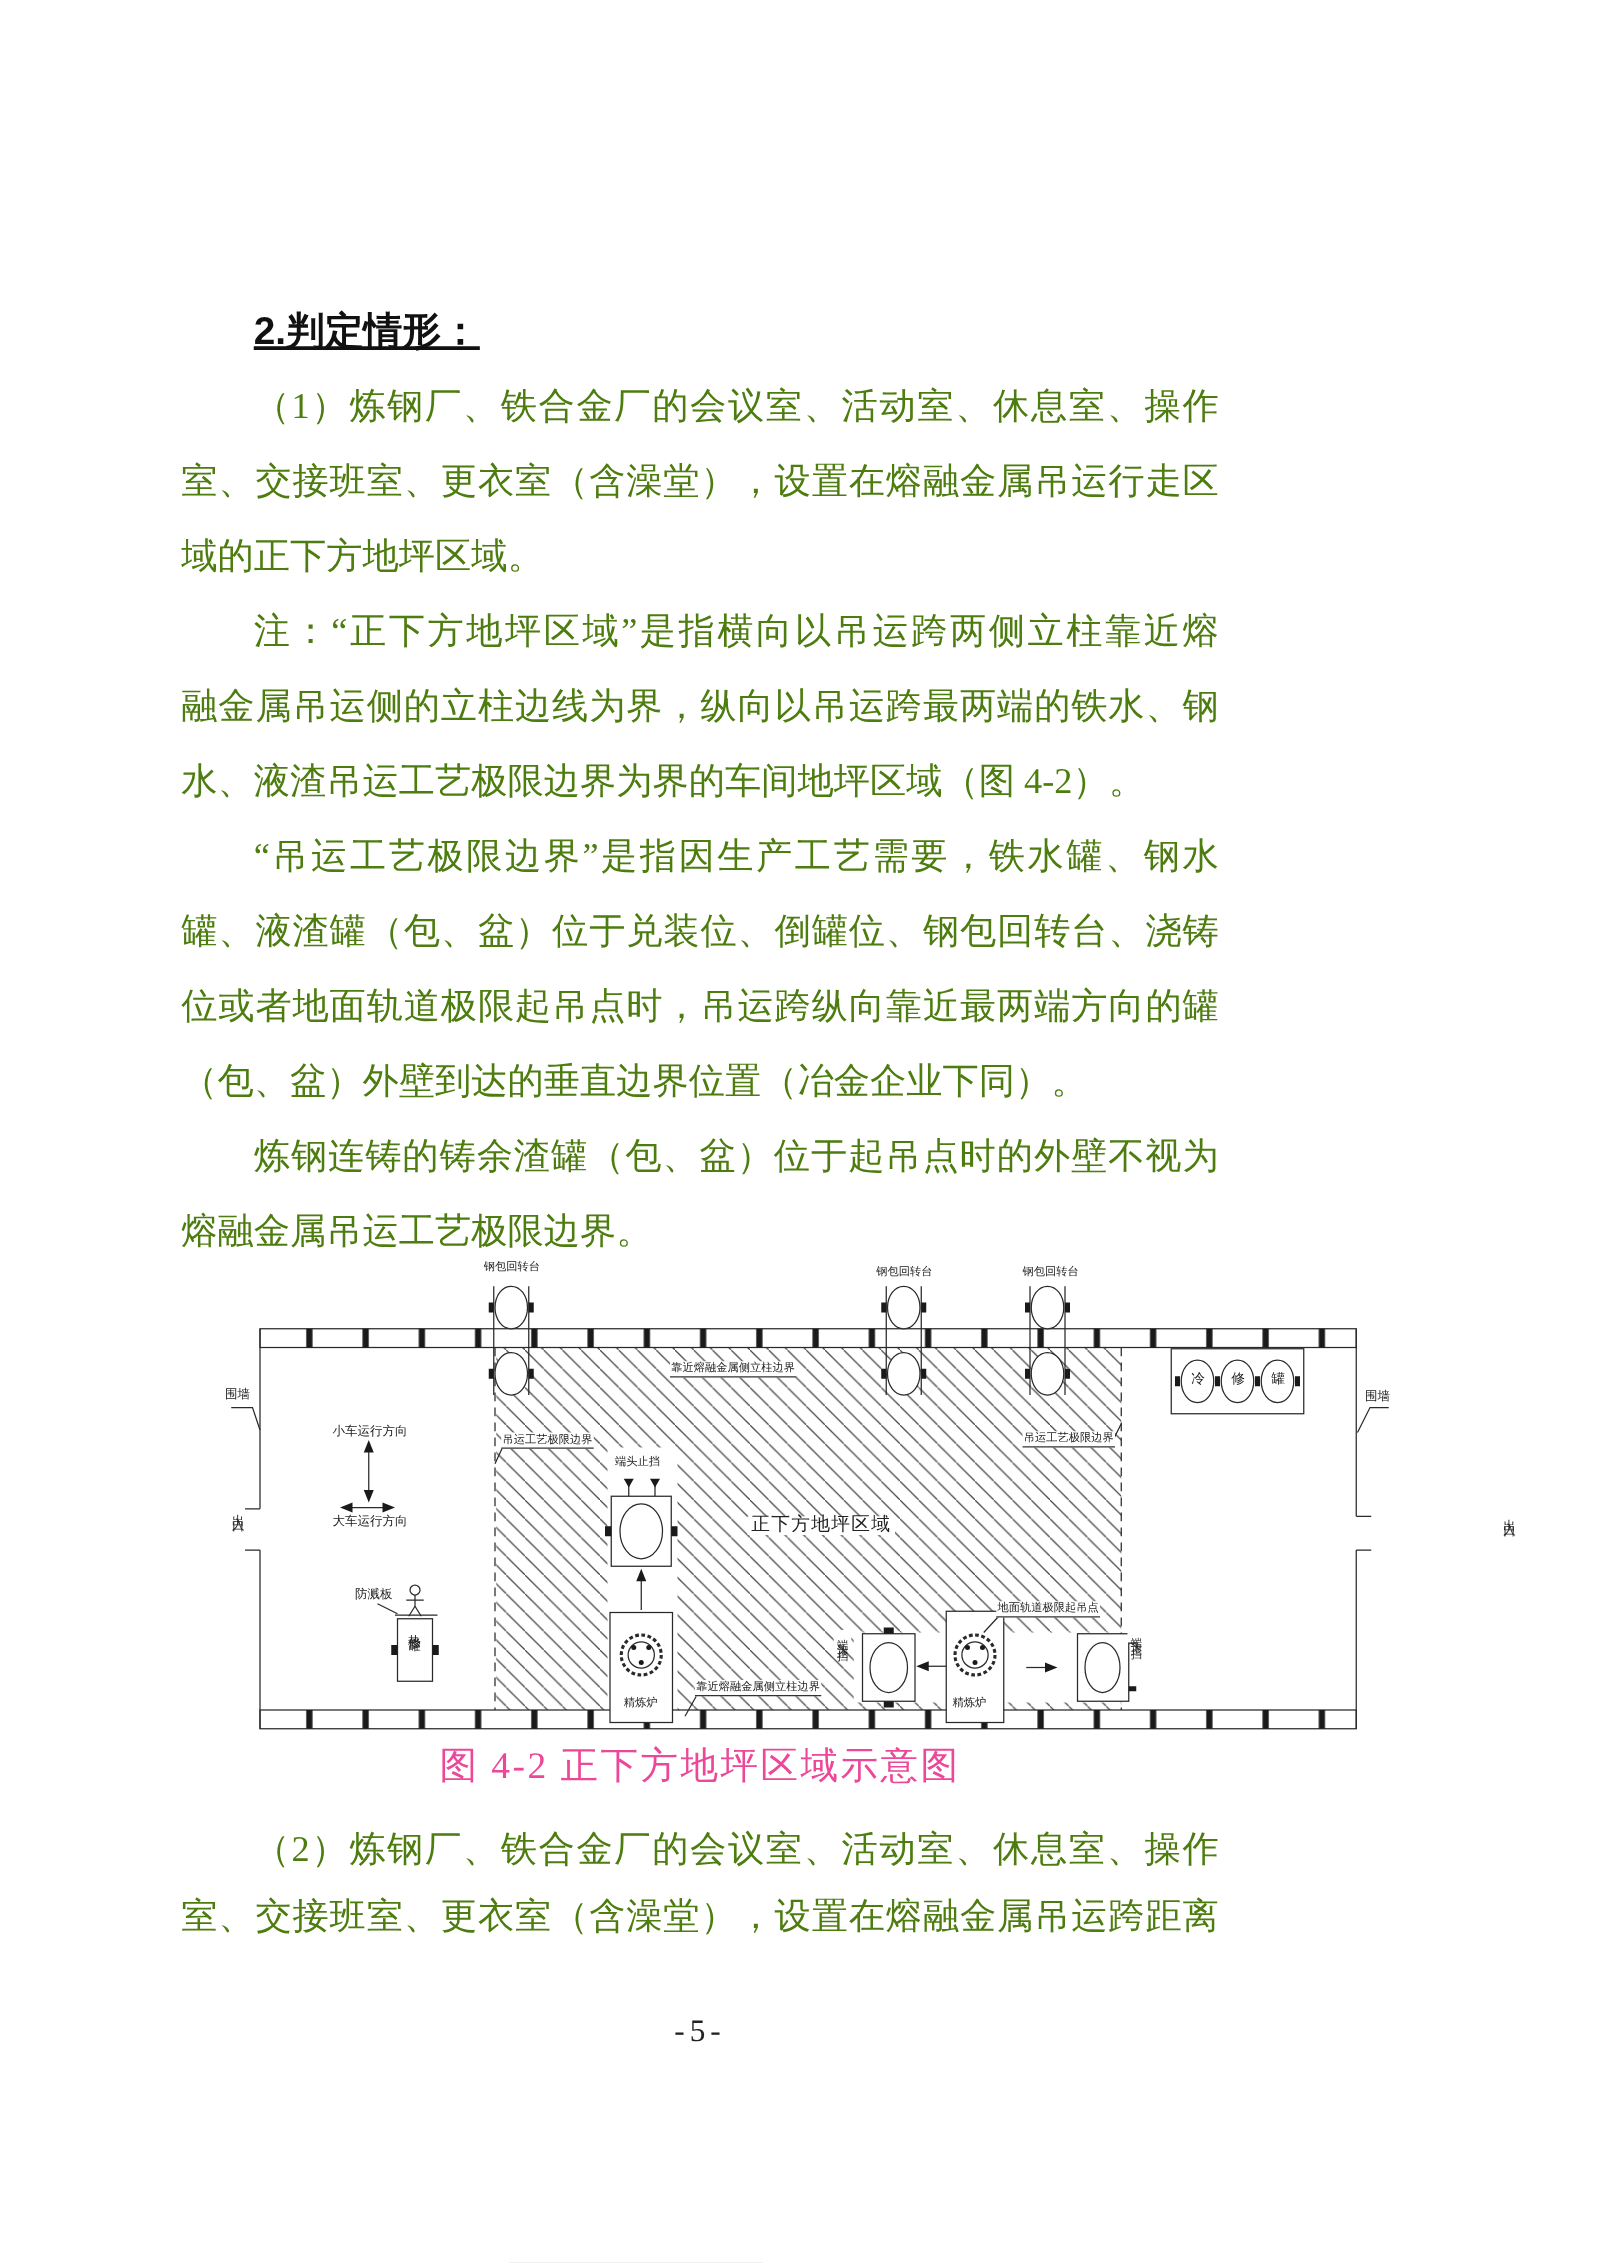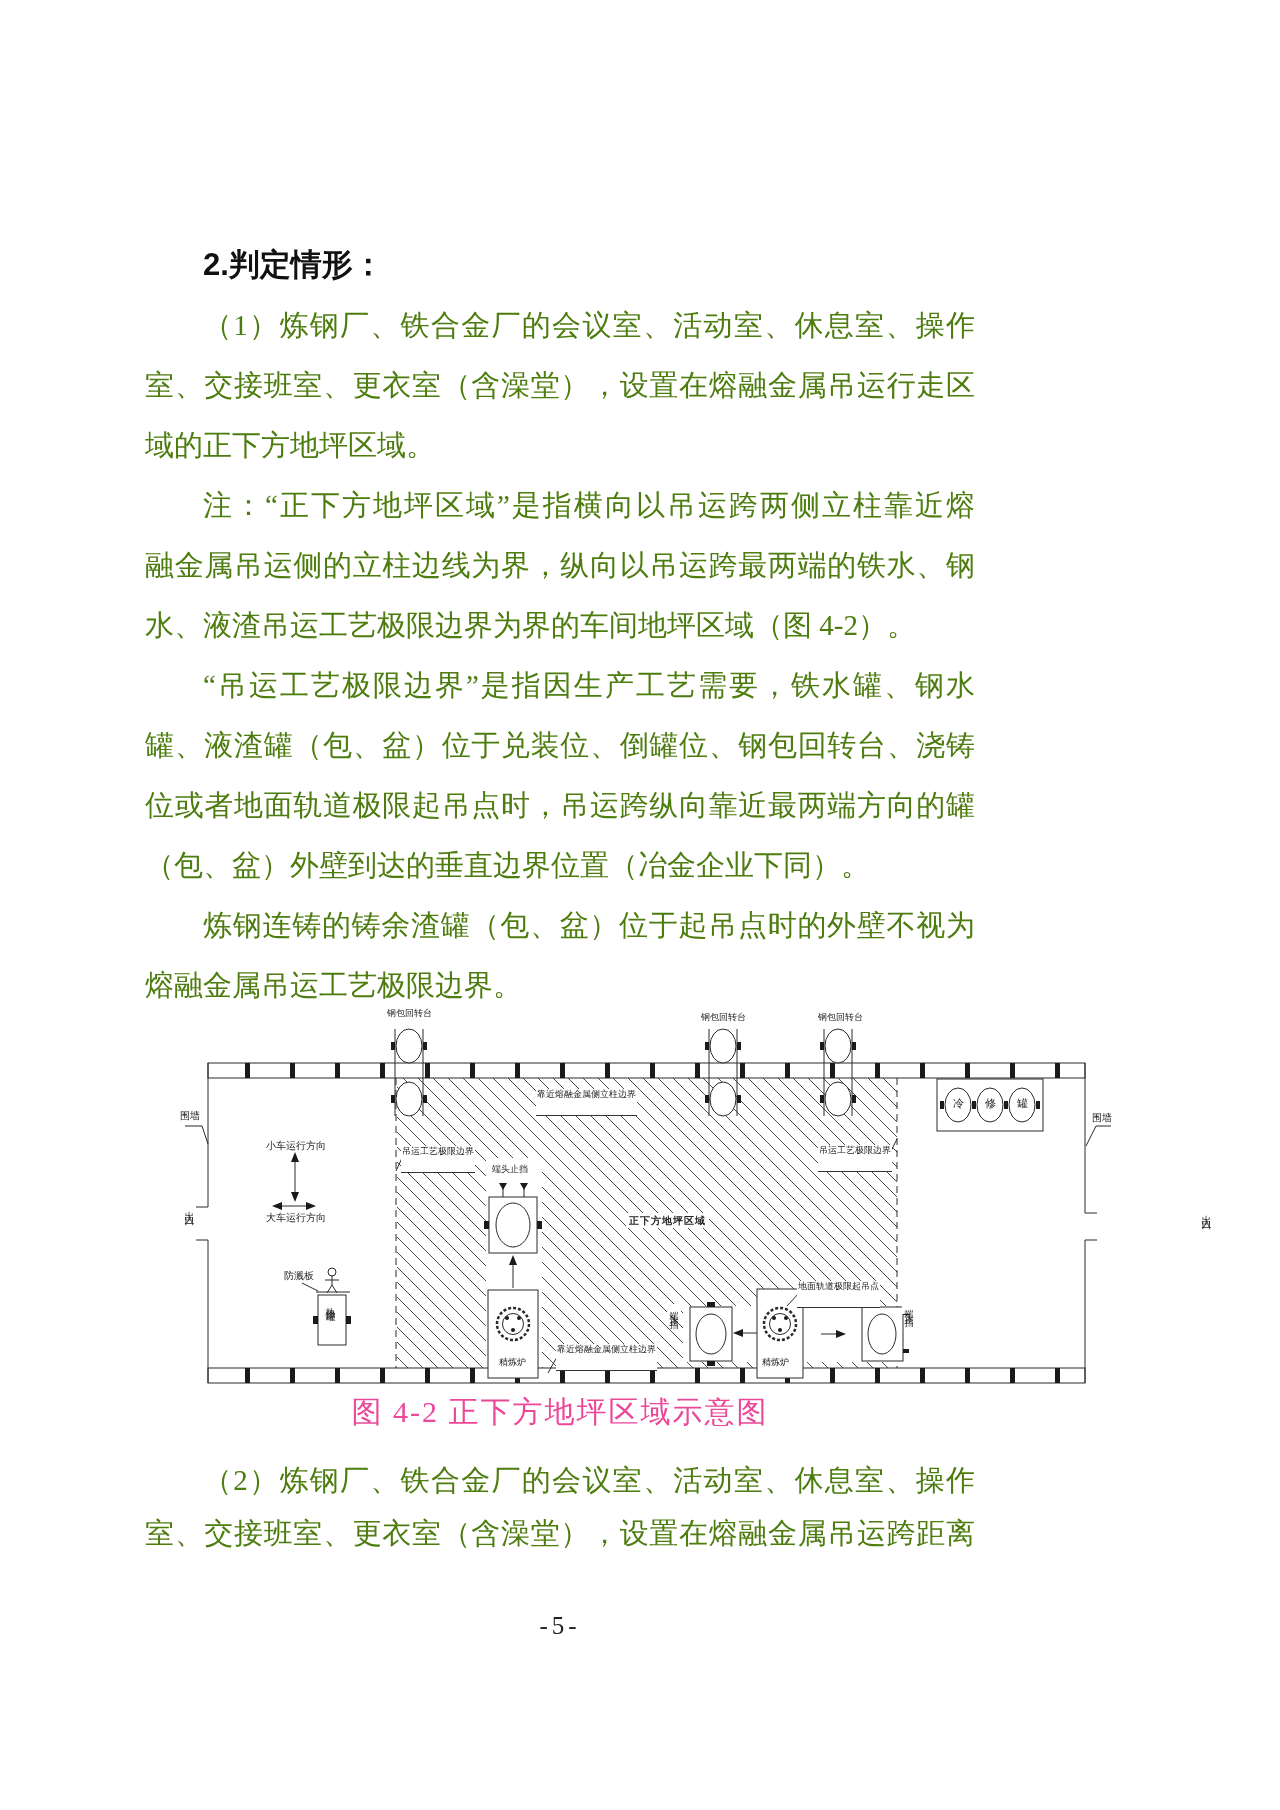--- a/index.html
+++ b/index.html
@@ -3,32 +3,32 @@
 <meta charset="utf-8">
 <style>
   html,body{margin:0;padding:0;background:#e8e8e8;}
   .page{position:relative;width:1280px;height:1810px;background:#ffffff;
         font-family:"Liberation Serif","DejaVu Serif",serif;color:#1a1a1a;overflow:hidden;}
   .bline{position:absolute;left:145px;width:830px;height:40px;font-size:29px;line-height:38px;
          white-space:nowrap;color:#4d7c0f;}
   .bline.j{white-space:normal;text-align:justify;text-align-last:justify;}
   .bline.ind{left:203px;width:772px;}
   .heading{position:absolute;left:203px;top:244px;font-size:31px;font-weight:bold;
-           font-family:"Liberation Sans","DejaVu Sans",sans-serif;color:#111;}
+           font-family:"Liberation Sans","DejaVu Sans",sans-serif;color:#111;text-decoration:underline;}
   .caption{position:absolute;left:0;top:1392px;width:1120px;text-align:center;
            font-size:30px;letter-spacing:2px;color:#ec4899;}
   .pagenum{position:absolute;left:0;top:1612px;width:1120px;text-align:center;
            font-size:25px;letter-spacing:4px;color:#222;}
   .dlab{position:absolute;font-size:9px;line-height:11px;white-space:nowrap;color:#222;
         background:#fff;padding:0 1px;z-index:3;}
   .dlab.f10{font-size:10px;line-height:12px;}
   .dlab.nobg{background:transparent;}
-  .dlab.ul{border-bottom:1px solid #333;padding-bottom:15px;}
+  .dlab.ul{border-bottom:1px solid #333;padding-bottom:1px;}
   .dlab.vert{writing-mode:vertical-rl;letter-spacing:3px;line-height:12px;}
-  .dlab.big{font-size:10px;font-weight:bold;letter-spacing:1px;padding:2px 3px;margin-left:28px;}
+  .dlab.big{font-size:15px;font-weight:normal;letter-spacing:1px;padding:2px 3px;}
   .dlab.cell{font-size:11px;background:transparent;}
   svg.plan{position:absolute;left:170px;top:1000px;z-index:2;}
 </style>
 </head>
 <body>
 
 <div class="page">
 
   <div class="heading">2.判定情形：</div>
 

